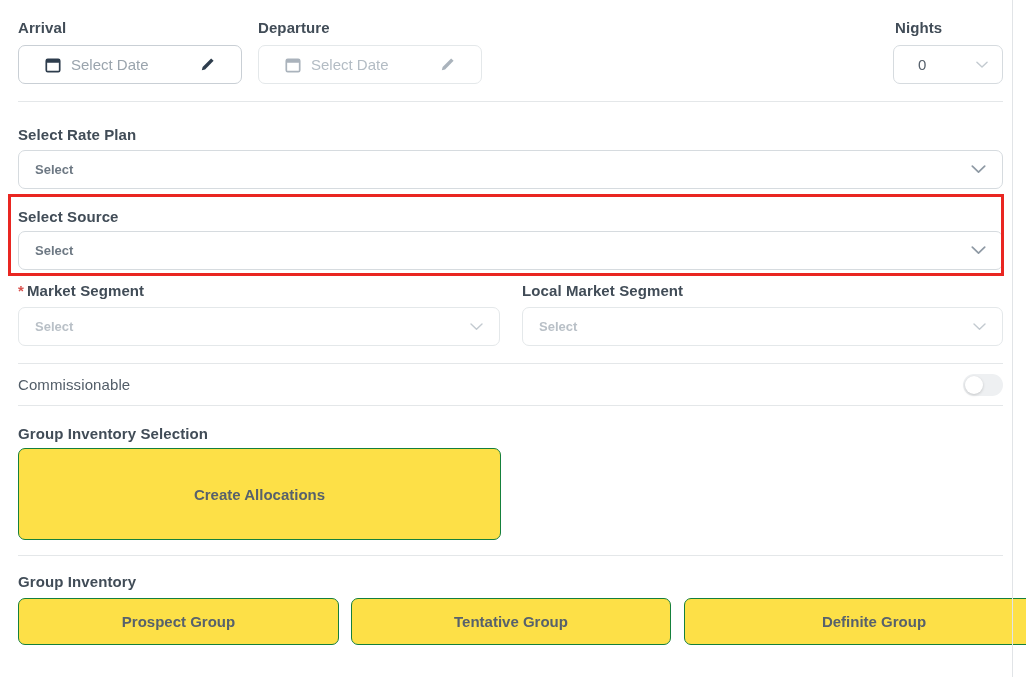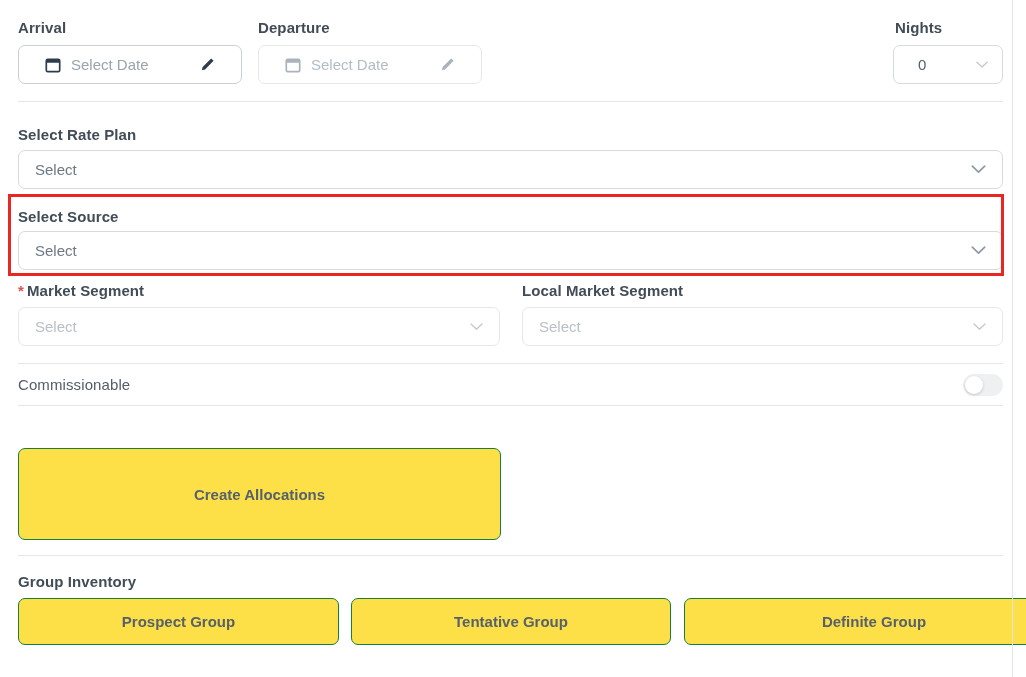--- a/index.html
+++ b/index.html
@@ -19,21 +19,21 @@
     display:flex;align-items:center;
   }
   .date-box{height:39px;padding:0 26px;}
   .date-box .ph{font-size:15px;color:#9aa4ad;margin-left:10px;flex:1;}
   .box.enabled-strong{border-color:#c9cfd5;}
   .box.disabled{border-color:#e4e8ea;}
   .box.disabled .ph{color:#b3bcc4;}
   .icon-dark{color:#2e3d4d;display:flex;align-items:center;}
   .icon-light{color:#aab3bc;display:flex;align-items:center;}
   .select-box{height:39px;padding:0 16px;justify-content:space-between;}
-  .select-box .val{font-size:15px;color:#6d7883;}
+  .select-box .val{font-size:13px;color:#6d7883;font-weight:bold;}
   .select-box.disabled .val{color:#b9c0c7;}
   .chev{color:#8e99a4;display:flex;align-items:center;}
   .chev.light{color:#c3cad0;}
   .nights-box{height:39px;padding:0 14px 0 24px;justify-content:space-between;}
   .nights-box .val{font-size:15px;color:#57616c;}
   
   .divider{position:absolute;left:18px;width:985px;height:1px;background:#e4e7e9;}
   .panel-edge{position:absolute;top:0;left:1012px;width:1px;height:677px;background:#e1e4e7;}
   
   .highlight-rect{
@@ -148,20 +148,21 @@
 
   <div class="divider" style="top:363px;"></div>
 
   <div class="abs field-label label-light" style="left:18px;top:377px;font-weight:400;">Commissionable</div>
   <div class="toggle">
     <div class="knob"></div>
   </div>
 
   <div class="divider" style="top:405px;"></div>
 
+  <div class="abs field-label" style="left:18px;top:426px;">Group Inventory Selection</div>
   <div class="abs big-btn" style="left:18px;top:448px;width:483px;height:92px;">
     <span>Create Allocations</span>
   </div>
 
   <div class="divider" style="top:555px;"></div>
 
   <div class="abs field-label" style="left:18px;top:574px;">Group Inventory</div>
   <div class="abs big-btn" style="left:18px;top:598px;width:321px;height:47px;">
     <span>Prospect Group</span>
   </div>

